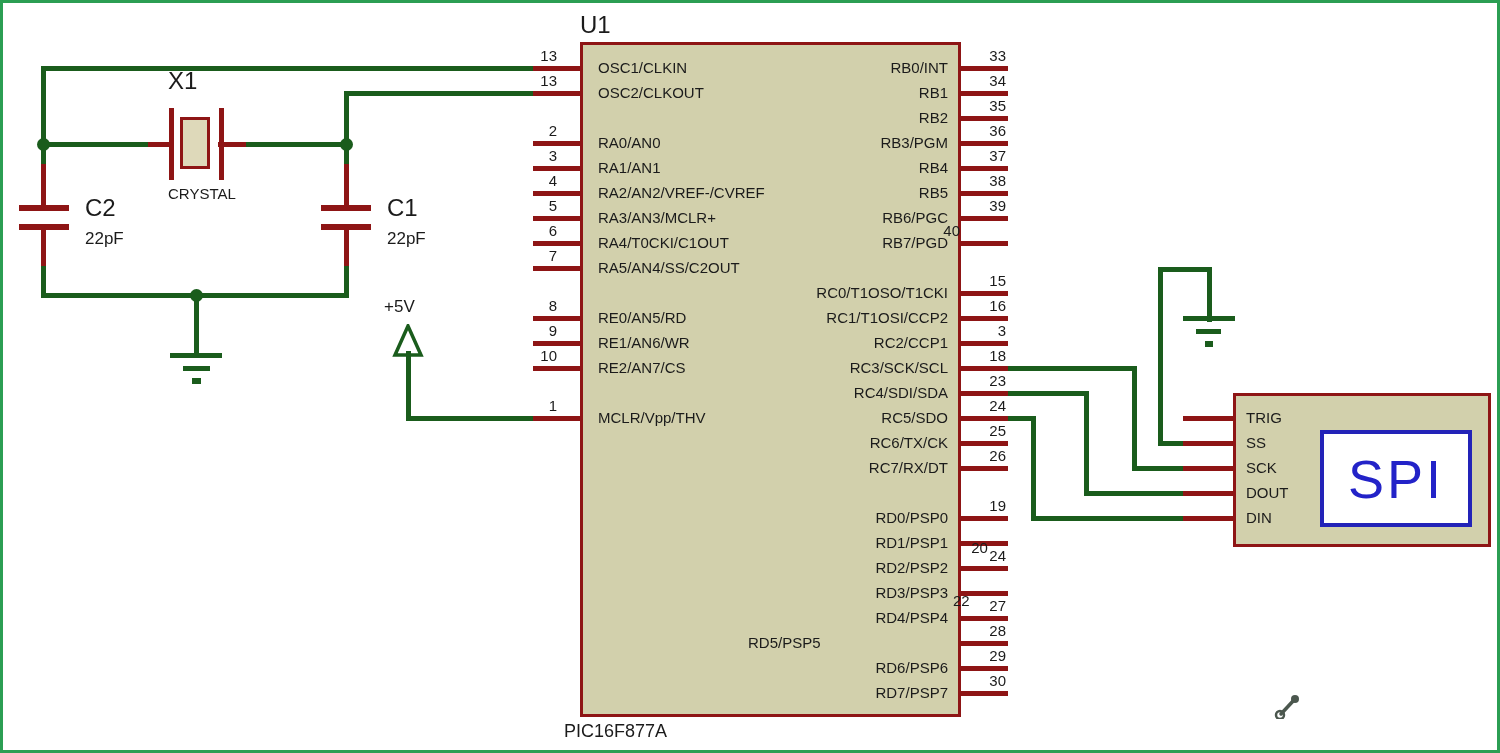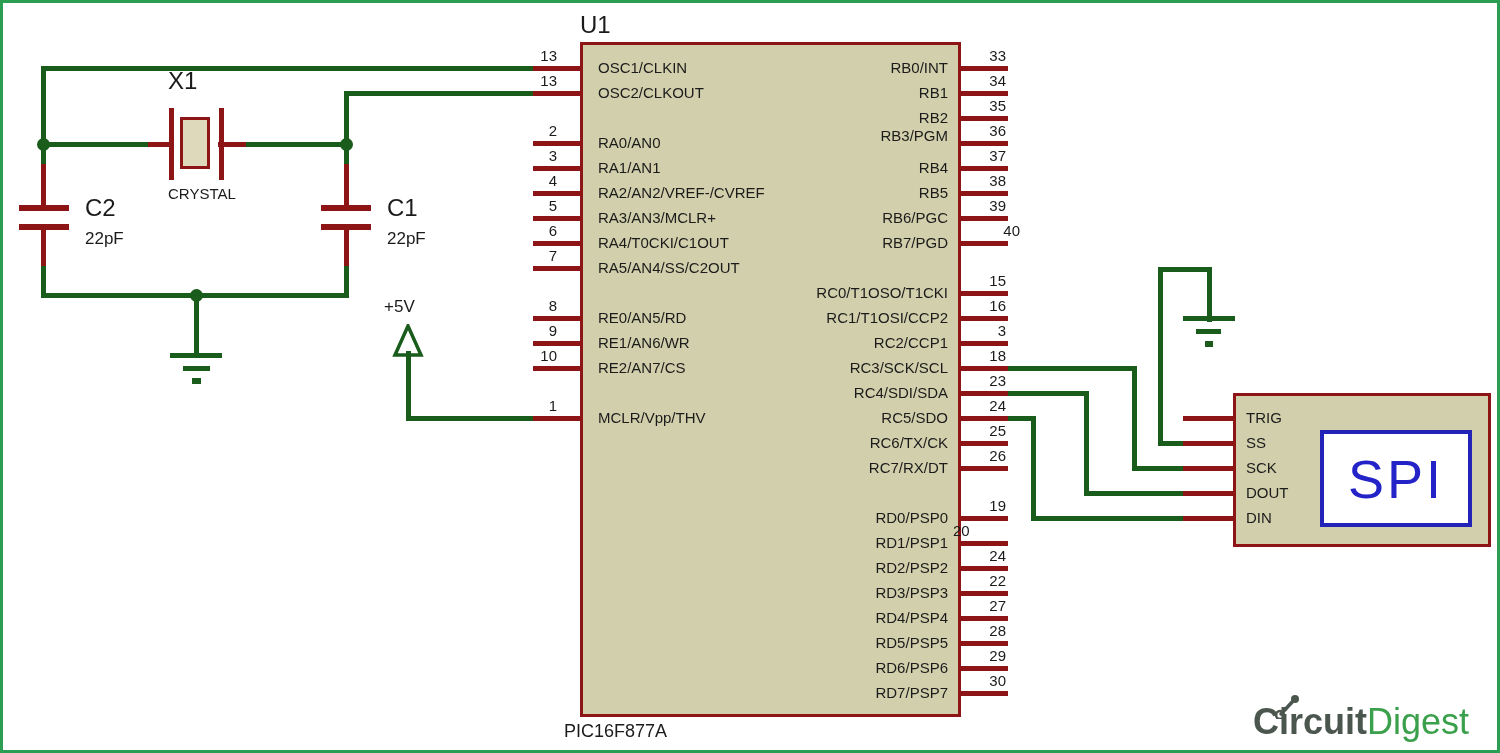--- a/index.html
+++ b/index.html
@@ -159,32 +159,32 @@
       <div class="pnum" style="left:950px;top:44px;width:53px;text-align:right">33</div>
       <div class="ptext" style="left:745px;top:56px;width:200px;text-align:right">RB0/INT</div>
       <div class="seg r" style="left:957px;top:88px;width:48px;height:5px"></div>
       <div class="pnum" style="left:950px;top:69px;width:53px;text-align:right">34</div>
       <div class="ptext" style="left:745px;top:81px;width:200px;text-align:right">RB1</div>
       <div class="seg r" style="left:957px;top:113px;width:48px;height:5px"></div>
       <div class="pnum" style="left:950px;top:94px;width:53px;text-align:right">35</div>
       <div class="ptext" style="left:745px;top:106px;width:200px;text-align:right">RB2</div>
       <div class="seg r" style="left:957px;top:138px;width:48px;height:5px"></div>
       <div class="pnum" style="left:950px;top:119px;width:53px;text-align:right">36</div>
-      <div class="ptext" style="left:745px;top:124px;width:200px;text-align:right">RB3/PGM</div>
+      <div class="ptext" style="left:745px;top:131px;width:200px;text-align:right">RB3/PGM</div>
       <div class="seg r" style="left:957px;top:163px;width:48px;height:5px"></div>
       <div class="pnum" style="left:950px;top:144px;width:53px;text-align:right">37</div>
       <div class="ptext" style="left:745px;top:156px;width:200px;text-align:right">RB4</div>
       <div class="seg r" style="left:957px;top:188px;width:48px;height:5px"></div>
       <div class="pnum" style="left:950px;top:169px;width:53px;text-align:right">38</div>
       <div class="ptext" style="left:745px;top:181px;width:200px;text-align:right">RB5</div>
       <div class="seg r" style="left:957px;top:213px;width:48px;height:5px"></div>
       <div class="pnum" style="left:950px;top:194px;width:53px;text-align:right">39</div>
       <div class="ptext" style="left:745px;top:206px;width:200px;text-align:right">RB6/PGC</div>
       <div class="seg r" style="left:957px;top:238px;width:48px;height:5px"></div>
-      <div class="pnum" style="left:964px;top:219px;width:53px;text-align:right">40</div>
+      <div class="pnum" style="left:904px;top:219px;width:53px;text-align:right">40</div>
       <div class="ptext" style="left:745px;top:231px;width:200px;text-align:right">RB7/PGD</div>
       <div class="seg r" style="left:957px;top:288px;width:48px;height:5px"></div>
       <div class="pnum" style="left:950px;top:269px;width:53px;text-align:right">15</div>
       <div class="ptext" style="left:745px;top:281px;width:200px;text-align:right">RC0/T1OSO/T1CKI</div>
       <div class="seg r" style="left:957px;top:313px;width:48px;height:5px"></div>
       <div class="pnum" style="left:950px;top:294px;width:53px;text-align:right">16</div>
       <div class="ptext" style="left:745px;top:306px;width:200px;text-align:right">RC1/T1OSI/CCP2</div>
       <div class="seg r" style="left:957px;top:338px;width:48px;height:5px"></div>
       <div class="pnum" style="left:950px;top:319px;width:53px;text-align:right">3</div>
       <div class="ptext" style="left:745px;top:331px;width:200px;text-align:right">RC2/CCP1</div>
@@ -200,34 +200,34 @@
       <div class="seg r" style="left:957px;top:438px;width:48px;height:5px"></div>
       <div class="pnum" style="left:950px;top:419px;width:53px;text-align:right">25</div>
       <div class="ptext" style="left:745px;top:431px;width:200px;text-align:right">RC6/TX/CK</div>
       <div class="seg r" style="left:957px;top:463px;width:48px;height:5px"></div>
       <div class="pnum" style="left:950px;top:444px;width:53px;text-align:right">26</div>
       <div class="ptext" style="left:745px;top:456px;width:200px;text-align:right">RC7/RX/DT</div>
       <div class="seg r" style="left:957px;top:513px;width:48px;height:5px"></div>
       <div class="pnum" style="left:950px;top:494px;width:53px;text-align:right">19</div>
       <div class="ptext" style="left:745px;top:506px;width:200px;text-align:right">RD0/PSP0</div>
       <div class="seg r" style="left:957px;top:538px;width:48px;height:5px"></div>
-      <div class="pnum" style="left:950px;top:519px;width:53px;text-align:left">20</div>
+      <div class="pnum" style="left:950px;top:536px;width:53px;text-align:center">20</div>
       <div class="ptext" style="left:745px;top:531px;width:200px;text-align:right">RD1/PSP1</div>
       <div class="seg r" style="left:957px;top:563px;width:48px;height:5px"></div>
       <div class="pnum" style="left:950px;top:544px;width:53px;text-align:right">24</div>
       <div class="ptext" style="left:745px;top:556px;width:200px;text-align:right">RD2/PSP2</div>
       <div class="seg r" style="left:957px;top:588px;width:48px;height:5px"></div>
-      <div class="pnum" style="left:950px;top:569px;width:53px;text-align:right">22</div>
+      <div class="pnum" style="left:950px;top:589px;width:53px;">22</div>
       <div class="ptext" style="left:745px;top:581px;width:200px;text-align:right">RD3/PSP3</div>
       <div class="seg r" style="left:957px;top:613px;width:48px;height:5px"></div>
       <div class="pnum" style="left:950px;top:594px;width:53px;text-align:right">27</div>
       <div class="ptext" style="left:745px;top:606px;width:200px;text-align:right">RD4/PSP4</div>
       <div class="seg r" style="left:957px;top:638px;width:48px;height:5px"></div>
       <div class="pnum" style="left:950px;top:619px;width:53px;text-align:right">28</div>
-      <div class="ptext" style="left:745px;top:631px;width:200px;text-align:right">RD5/PSP5</div>
+      <div class="ptext" style="left:745px;top:631px;width:200px;">RD5/PSP5</div>
       <div class="seg r" style="left:957px;top:663px;width:48px;height:5px"></div>
       <div class="pnum" style="left:950px;top:644px;width:53px;text-align:right">29</div>
       <div class="ptext" style="left:745px;top:656px;width:200px;text-align:right">RD6/PSP6</div>
       <div class="seg r" style="left:957px;top:688px;width:48px;height:5px"></div>
       <div class="pnum" style="left:950px;top:669px;width:53px;text-align:right">30</div>
       <div class="ptext" style="left:745px;top:681px;width:200px;text-align:right">RD7/PSP7</div>
     </div>
 
   <div class="spi-box"></div>
   <div class="spi-inner">
@@ -239,22 +239,19 @@
       <div class="seg r" style="left:1180px;top:438px;width:50px;height:5px"></div>
       <div class="ptext" style="left:1243px;top:431px">SS</div>
       <div class="seg r" style="left:1180px;top:463px;width:50px;height:5px"></div>
       <div class="ptext" style="left:1243px;top:456px">SCK</div>
       <div class="seg r" style="left:1180px;top:488px;width:50px;height:5px"></div>
       <div class="ptext" style="left:1243px;top:481px">DOUT</div>
       <div class="seg r" style="left:1180px;top:513px;width:50px;height:5px"></div>
       <div class="ptext" style="left:1243px;top:506px">DIN</div>
     </div>
 
-  <div class="logo">
-    <span class="b">Circuit</span><span class="g">Digest</span>
-  </div>
   <svg style="position:absolute;left:1270px;top:691px" width="30" height="25">
     <line x1="8" y1="20" x2="21" y2="6" stroke="#4b574e" stroke-width="3.5" stroke-linecap="round"></line>
     <circle cx="22" cy="5" r="4" fill="#4b574e"></circle>
     <circle cx="7" cy="21" r="4" fill="none" stroke="#4b574e" stroke-width="2.5"></circle>
   </svg>
 
 </div>
 
 </body></html>

